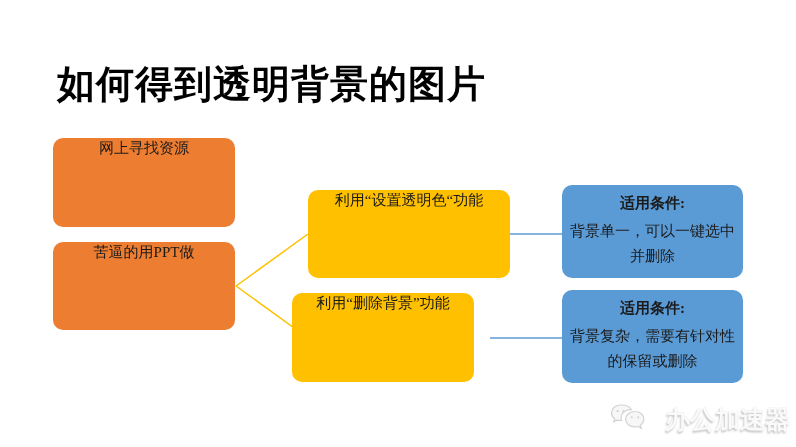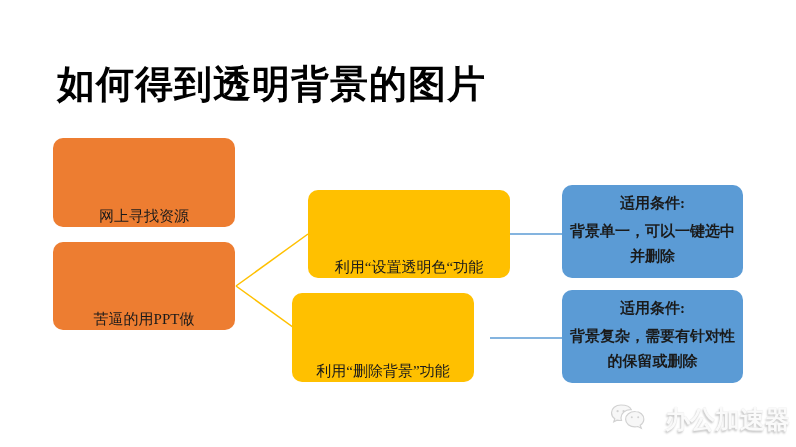--- a/index.html
+++ b/index.html
@@ -35,21 +35,21 @@
     height: 447px;
   }
   .line-gold { stroke: #FFC000; stroke-width: 1.5; }
   .line-blue { stroke: #5B9BD5; stroke-width: 1.5; }
   .node {
     position: absolute;
     border-radius: 10px;
     display: flex;
     flex-direction: column;
     align-items: center;
-    justify-content: flex-end;
+    justify-content: flex-start;
     text-align: center;
     color: #1a1a1a;
     box-sizing: border-box;
   }
   .node-orange { background: #ED7D31; }
   .node-gold   { background: #FFC000; }
   .node-blue   { background: #5B9BD5; justify-content: flex-start; padding-top: 7px; }
   .node-label {
     font-size: 15px;
     line-height: 21px;
@@ -64,21 +64,20 @@
   .cond-heading {
     font-weight: bold;
     font-size: 15px;
     line-height: 22px;
     margin-bottom: 5px;
   }
   .cond-body {
     font-size: 15px;
     line-height: 25px;
     padding: 0 6px;
-    font-weight: bold;
   }
   .watermark {
     position: absolute;
     right: 6px;
     bottom: 11px;
     display: flex;
     align-items: center;
     gap: 18px;
   }
   .watermark-label {

